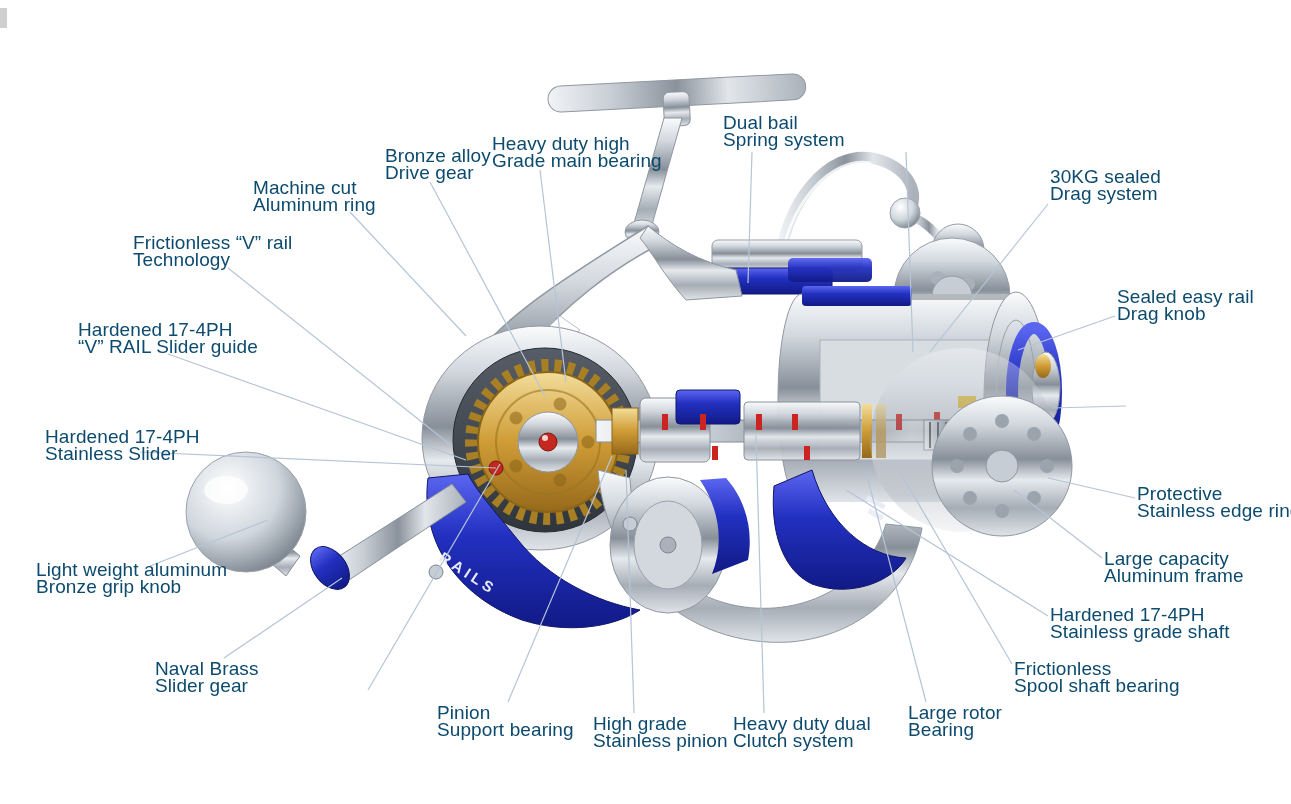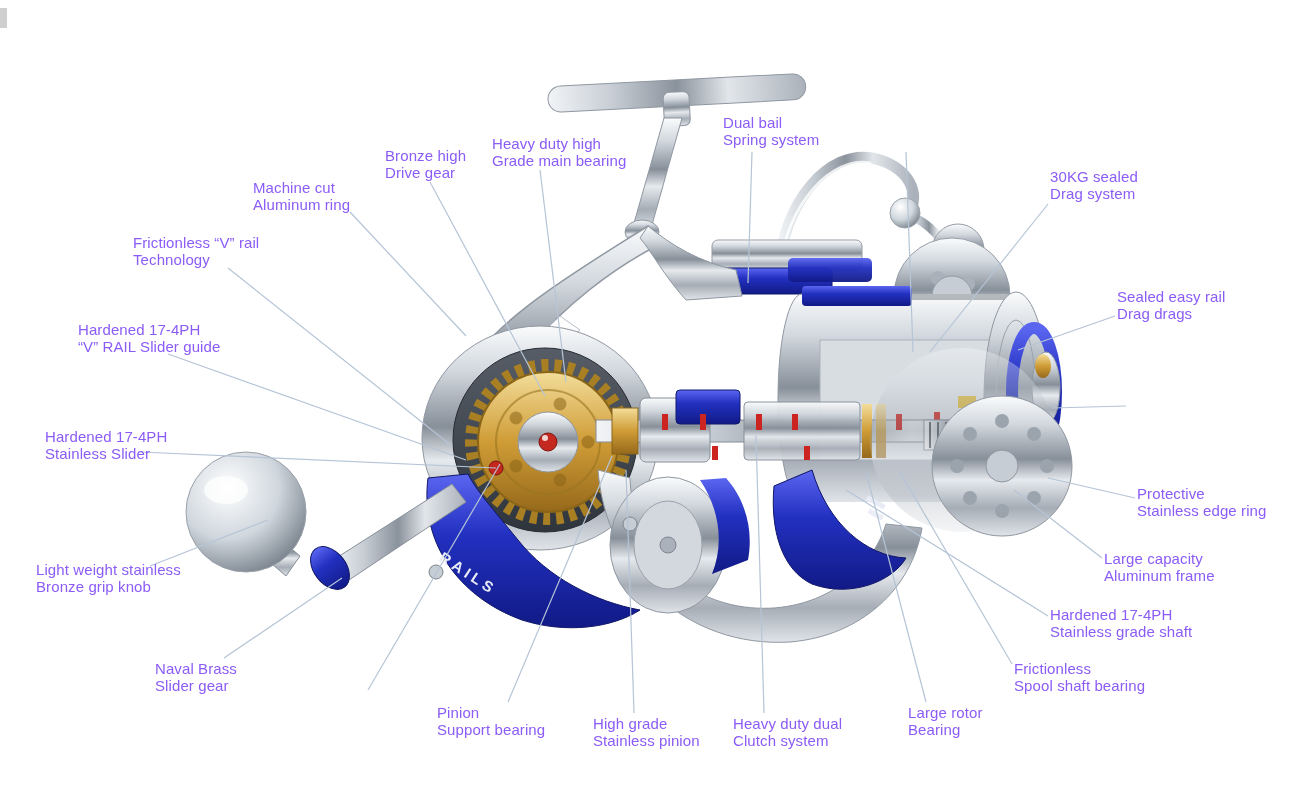--- a/index.html
+++ b/index.html
@@ -8,23 +8,23 @@
     width:1291px;height:804px;
     background:#ffffff;
     overflow:hidden;
     border-right:2px solid #e6e6e6;
     border-bottom:3px solid #dcdcdc;
     font-family:"Liberation Sans", sans-serif;
   }
   #art{position:absolute;left:0;top:0;width:1291px;height:804px;}
   .callout{
     position:absolute;
-    font-size:15px;
+    font-size:19px;
     line-height:17px;
-    color:#8b5cf6;
+    color:#0c4a6e;
     white-space:nowrap;
     letter-spacing:.1px;
   }
   .leader{stroke:#b5c4d6;stroke-width:1.2;}
   
   #c0{left:723px;top:114px}   #c1{left:875px;top:114px}
   #c2{left:1050px;top:168px}  #c3{left:492px;top:135px}
   #c4{left:385px;top:147px}   #c5{left:253px;top:179px}
   #c6{left:133px;top:234px}   #c7{left:1117px;top:288px}
   #c8{left:78px;top:321px}    #c9{left:1128px;top:387px}
@@ -243,53 +243,53 @@
   </div>
   <div class="callout" id="c2">
     <div>30KG sealed</div>
     <div>Drag system</div>
   </div>
   <div class="callout" id="c3">
     <div>Heavy duty high</div>
     <div>Grade main bearing</div>
   </div>
   <div class="callout" id="c4">
-    <div>Bronze high</div>
+    <div>Bronze alloy</div>
     <div>Drive gear</div>
   </div>
   <div class="callout" id="c5">
     <div>Machine cut</div>
     <div>Aluminum ring</div>
   </div>
   <div class="callout" id="c6">
     <div>Frictionless “V” rail</div>
     <div>Technology</div>
   </div>
   <div class="callout" id="c7">
     <div>Sealed easy rail</div>
-    <div>Drag drags</div>
+    <div>Drag knob</div>
   </div>
   <div class="callout" id="c8">
     <div>Hardened 17-4PH</div>
     <div>“V” RAIL Slider guide</div>
   </div>
   <div class="callout" id="c10">
     <div>Hardened 17-4PH</div>
     <div>Stainless Slider</div>
   </div>
   <div class="callout" id="c11">
     <div>Protective</div>
     <div>Stainless edge ring</div>
   </div>
   <div class="callout" id="c12">
     <div>Large capacity</div>
     <div>Aluminum frame</div>
   </div>
   <div class="callout" id="c13">
-    <div>Light weight stainless</div>
+    <div>Light weight aluminum</div>
     <div>Bronze grip knob</div>
   </div>
   <div class="callout" id="c14">
     <div>Hardened 17-4PH</div>
     <div>Stainless grade shaft</div>
   </div>
   <div class="callout" id="c15">
     <div>Frictionless</div>
     <div>Spool shaft bearing</div>
   </div>

